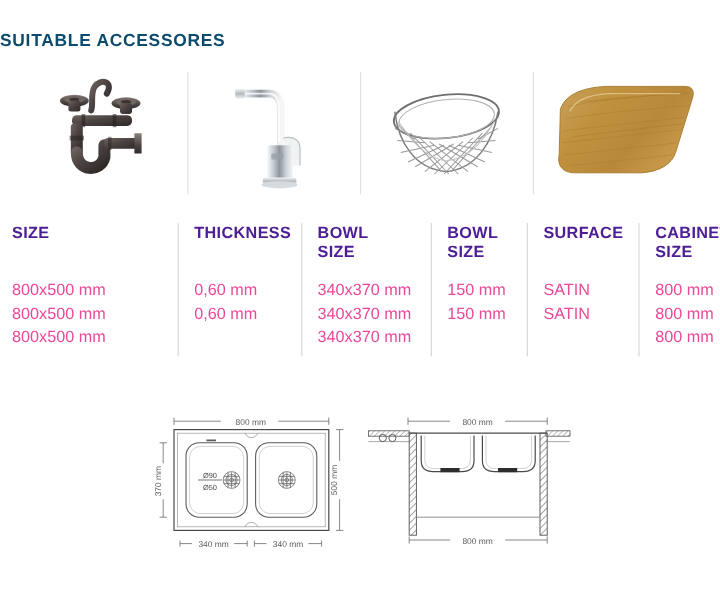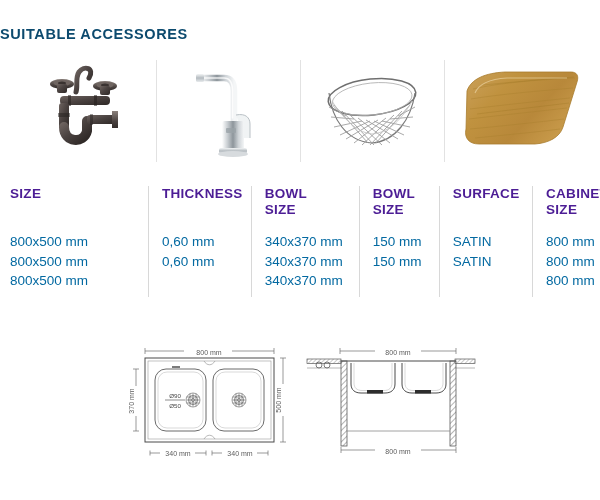--- a/index.html
+++ b/index.html
@@ -89,21 +89,21 @@
     font-size: 13.5px;
     font-weight: bold;
     color: #4c1d95;
     line-height: 16px;
     letter-spacing: 0.3px;
     height: 36px;
   }
   .col-head span { display: block; }
   .cell {
     font-size: 13.5px;
-    color: #0369a1;
+    color: #ec4899;
     line-height: 19.5px;
     white-space: nowrap;
   }
   .rows { padding-top: 10px; padding-bottom: 6px; }
 
   
   .drawings {
     position: absolute;
     top: 338px;
     left: 0;

